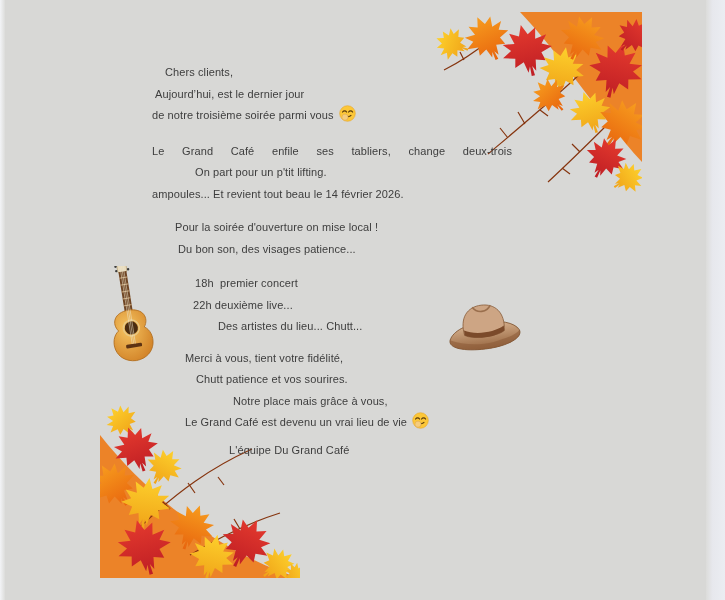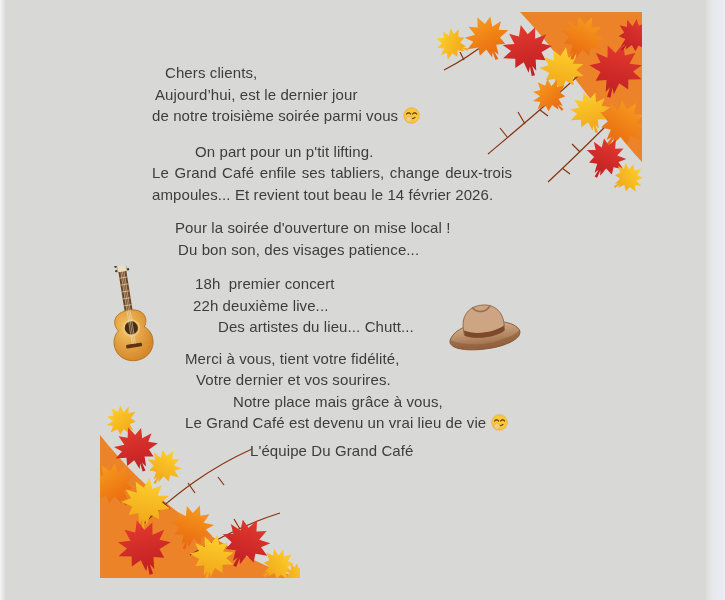--- a/index.html
+++ b/index.html
@@ -11,21 +11,21 @@
   .edge-left{
     position:absolute;left:0;top:0;width:5px;height:600px;
     background:linear-gradient(90deg,#f3f4f7,#dcdcda);
   }
   .edge-right{
     position:absolute;right:0;top:0;width:19px;height:600px;
     background:linear-gradient(90deg,#dcdcda 0%,#e7e8ed 35%,#ebedf2 100%);
   }
   .letter{
     position:absolute;left:150px;top:62px;width:362px;
-    color:#3d3d3d;font-size:15px;line-height:21.5px;letter-spacing:.1px;
+    color:#3d3d3d;font-size:11px;line-height:21.5px;letter-spacing:.1px;
   }
   .para{margin:0 0 0 0;}
   .line{white-space:pre-wrap;}
   .line.justify{text-align:justify;text-align-last:justify;}
   .emoji{vertical-align:-3px;margin-left:5px;}
   .decor{position:absolute;overflow:hidden;}
   .decor-tr{left:430px;top:12px;width:212px;height:186px;}
   .decor-bl{left:100px;top:405px;width:200px;height:173px;}
   .guitar{position:absolute;left:97px;top:266px;}
   .hat{position:absolute;left:444px;top:299px;}
@@ -153,38 +153,38 @@
     <div class="line" style="margin-left:15px"><span>Chers clients,</span></div>
     <div class="line" style="margin-left:5px"><span>Aujourd’hui, est le dernier jour</span></div>
     <div class="line" style="margin-left:2px"><span>de notre troisième soirée parmi vous</span><svg class="emoji" width="17" height="17" viewBox="0 0 17 17">
           <circle cx="8.5" cy="8.5" r="7.8" fill="#fcc738" stroke="#e7a62a" stroke-width="0.6"></circle>
           <path d="M3.6,7 C4.6,5.4 6.6,5.4 7.6,7 M9.6,7 C10.6,5.4 12.6,5.4 13.6,7" fill="none" stroke="#5b3d0c" stroke-width="1.2" stroke-linecap="round"></path>
           <path d="M6.5,10.5 C8,12 10.5,12 12,10.3" fill="none" stroke="#5b3d0c" stroke-width="1.1" stroke-linecap="round"></path>
           <circle cx="6" cy="12.2" r="3.1" fill="#f5cd7e" stroke="#dfa848" stroke-width="0.6"></circle>
         </svg></div>
   </div>
   <div class="para" style="margin-bottom:12px">
+    <div class="line justify" style="margin-left:2px"><span>Le Grand Café enfile ses tabliers, change deux-trois</span></div>
     <div class="line" style="margin-left:45px"><span>On part pour un p'tit lifting.</span></div>
-    <div class="line justify" style="margin-left:2px"><span>Le Grand Café enfile ses tabliers, change deux-trois</span></div>
     <div class="line" style="margin-left:2px"><span>ampoules... Et revient tout beau le 14 février 2026.</span></div>
   </div>
   <div class="para" style="margin-bottom:13px">
     <div class="line" style="margin-left:25px"><span>Pour la soirée d'ouverture on mise local !</span></div>
     <div class="line" style="margin-left:28px"><span>Du bon son, des visages patience...</span></div>
   </div>
   <div class="para" style="margin-bottom:10px">
     <div class="line" style="margin-left:45px"><span>18h  premier concert</span></div>
     <div class="line" style="margin-left:43px"><span>22h deuxième live...</span></div>
     <div class="line" style="margin-left:68px"><span>Des artistes du lieu... Chutt...</span></div>
   </div>
   <div class="para" style="margin-bottom:6px">
     <div class="line" style="margin-left:35px"><span>Merci à vous, tient votre fidélité,</span></div>
-    <div class="line" style="margin-left:46px"><span>Votre dernier et vos sourires.</span></div>
+    <div class="line" style="margin-left:46px"><span>Chutt patience et vos sourires.</span></div>
     <div class="line" style="margin-left:83px"><span>Notre place mais grâce à vous,</span></div>
     <div class="line" style="margin-left:35px"><span>Le Grand Café est devenu un vrai lieu de vie</span><svg class="emoji" width="17" height="17" viewBox="0 0 17 17">
           <circle cx="8.5" cy="8.5" r="7.8" fill="#fcc738" stroke="#e7a62a" stroke-width="0.6"></circle>
           <path d="M3.6,7 C4.6,5.4 6.6,5.4 7.6,7 M9.6,7 C10.6,5.4 12.6,5.4 13.6,7" fill="none" stroke="#5b3d0c" stroke-width="1.2" stroke-linecap="round"></path>
           <path d="M6.5,10.5 C8,12 10.5,12 12,10.3" fill="none" stroke="#5b3d0c" stroke-width="1.1" stroke-linecap="round"></path>
           <circle cx="6" cy="12.2" r="3.1" fill="#f5cd7e" stroke="#dfa848" stroke-width="0.6"></circle>
         </svg></div>
   </div>
-  <div class="line" style="margin-left:100px"><span>L'équipe Du Grand Café</span></div>
+  <div class="line" style="margin-left:79px"><span>L'équipe Du Grand Café</span></div>
 </div>
 
 </body></html>

